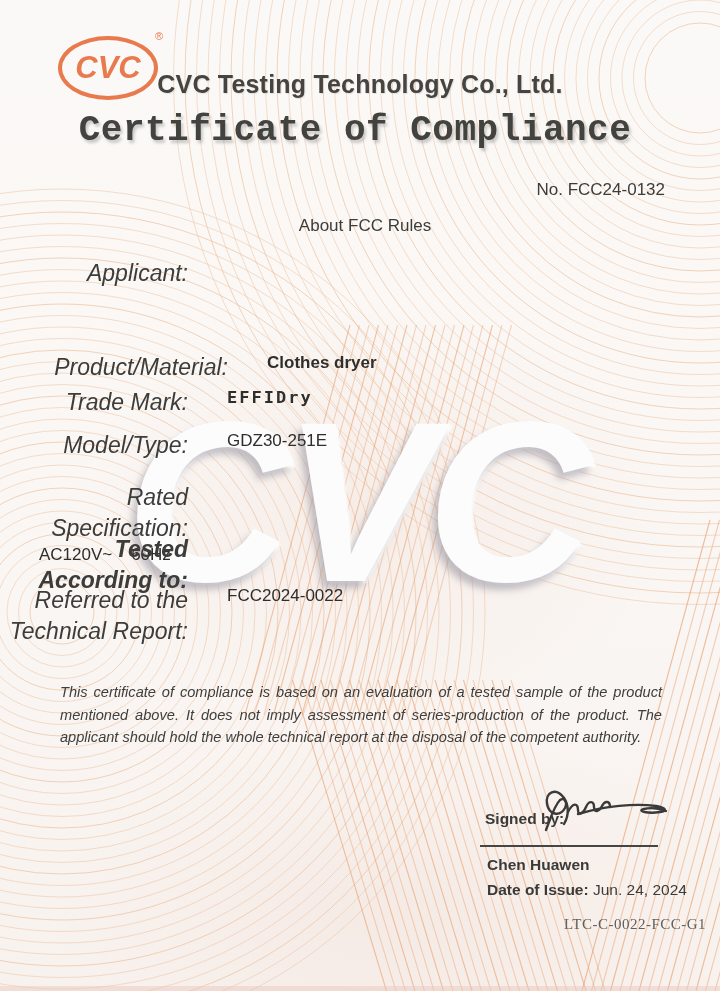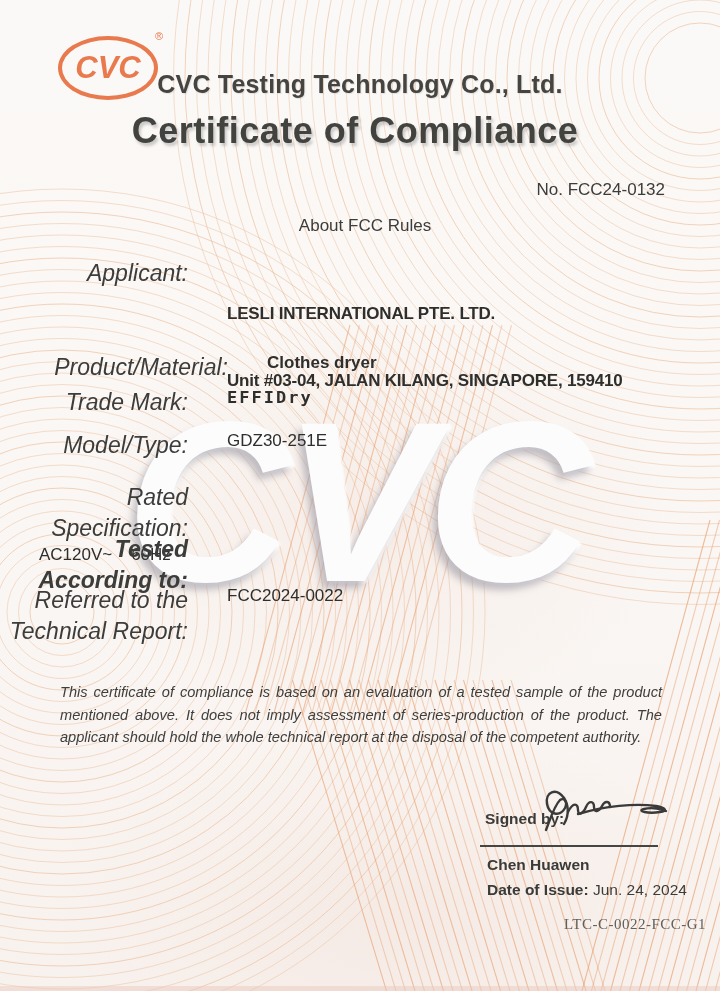--- a/index.html
+++ b/index.html
@@ -39,20 +39,21 @@
 
   .company {
     position:absolute; left:0; top:70px; width:720px; text-align:center;
     font-size:25px; font-weight:bold; color:#454441; letter-spacing:0.2px;
     text-shadow:1px 1px 1px rgba(120,120,120,0.18);
   }
   .cert-title {
     position:absolute; left:0; top:110px; width:710px; text-align:center;
     font-size:36px; font-weight:bold; color:#42423f; letter-spacing:0.5px;
     text-shadow:2px 3px 3px rgba(110,110,110,0.35);
+    font-family:Liberation Mono, monospace;
   }
   .cert-no {
     position:absolute; right:55px; top:180px;
     font-size:17px; color:#3c3c3a;
   }
   .subtitle {
     position:absolute; left:0; top:216px; width:730px; text-align:center;
     font-size:17px; color:#3c3c3a;
   }
 
@@ -252,24 +253,20 @@
       <span class="reg">®</span>
     </div>
 
     <div class="company">CVC Testing Technology Co., Ltd.</div>
     <div class="cert-title">Certificate of Compliance</div>
     <div class="cert-no">No. FCC24-0132</div>
     <div class="subtitle">About FCC Rules</div>
 
     <div class="row r-applicant">
       <div class="lbl">Applicant:</div>
-      <div class="val val-strong">
-        <div>LESLI INTERNATIONAL PTE. LTD.</div>
-        <div>Unit #03-04, JALAN KILANG, SINGAPORE, 159410</div>
-      </div>
     </div>
 
     <div class="row r-product">
       <div class="lbl">Product/Material:</div>
       <div class="val val-bold">Clothes dryer</div>
     </div>
 
     <div class="row r-trademark">
       <div class="lbl">Trade Mark:</div>
       <div class="val val-tm">EFFIDry</div>

